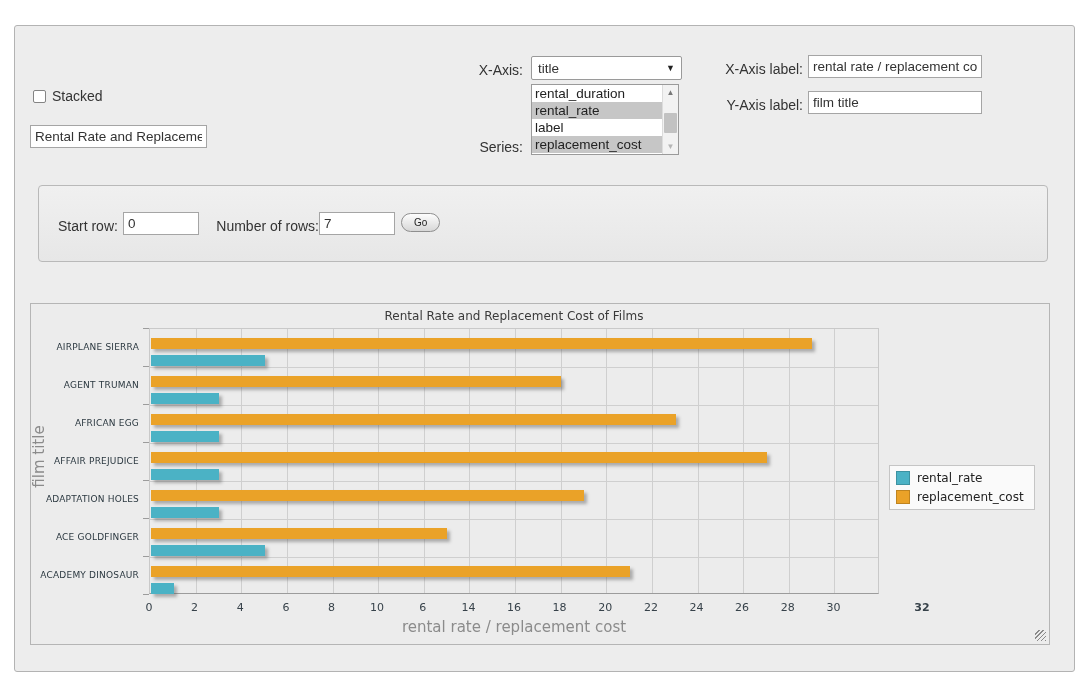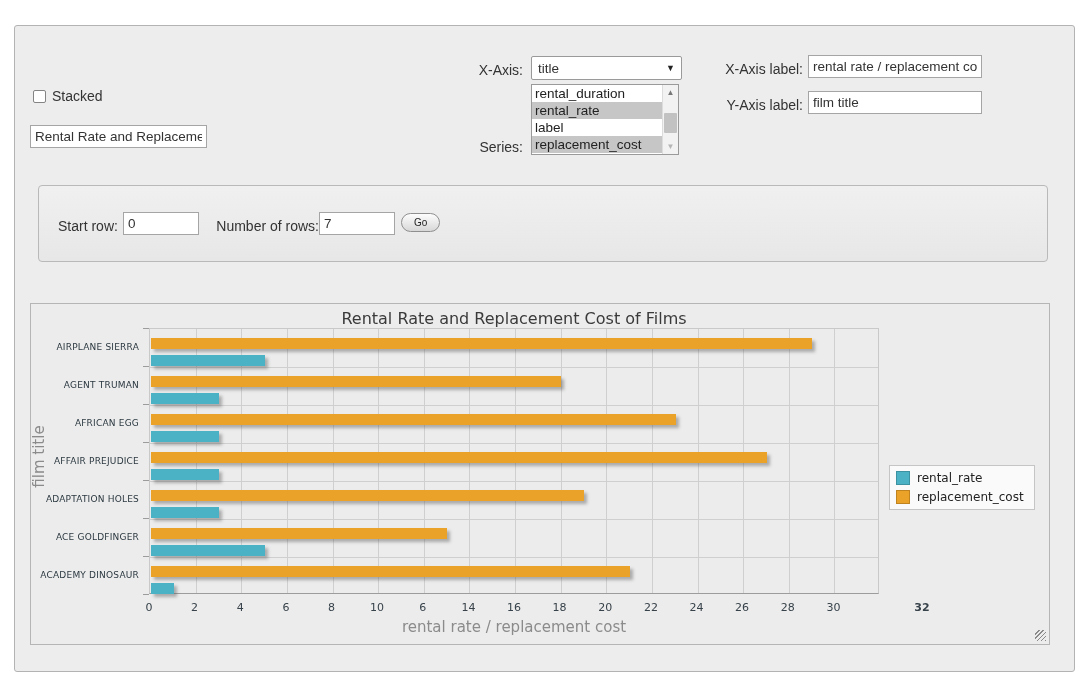--- a/index.html
+++ b/index.html
@@ -42,21 +42,21 @@
   .sb-thumb { position:absolute; left:1px; top:13px; width:13px; height:20px; background:#c2c2c2; border-radius:1px; }
 
   .panel2 { position:absolute; left:38px; top:185px; width:1010px; height:77px;
     background:linear-gradient(#f0f0f0,#e7e7e7); border:1px solid #b9b9b9; border-radius:4px; }
   .gobtn { position:absolute; left:362px; top:27px; padding:3px 12px; font-size:10px; color:#222;
     border:1px solid #8f8f8f; border-radius:13px; background:linear-gradient(#fdfdfd,#d7d7d7); }
 
   .chartpanel { position:absolute; left:30px; top:303px; width:1020px; height:342px;
     background:#ececec; border:1px solid #b5b5b5; font-family:"DejaVu Sans", sans-serif; }
   .c-title { position:absolute; left:118px; top:5px; width:730px; text-align:center;
-    font-size:16px; color:#3a3a3a; }
+    font-size:12px; color:#3a3a3a; }
   .plot { position:absolute; left:118px; top:24px; width:730px; height:266px;
     border:1px solid #c9c9c9; border-bottom:1px solid #9c9c9c; }
   .vline { position:absolute; top:0; width:1px; height:100%; background:#cfcfcf; }
   .hline { position:absolute; left:0; width:100%; height:1px; background:#cfcfcf; }
   .ytick { position:absolute; width:6px; height:1px; background:#9c9c9c; }
   .bar { position:absolute; height:11px; box-shadow:3px 3px 3px rgba(92,92,92,.45); }
   .cat { position:absolute; width:104px; left:4px; text-align:right; font-size:9px;
     letter-spacing:.2px; color:#2b3840; }
   .xt { position:absolute; width:30px; text-align:center; font-size:11px; color:#37424a; }
   .c-xlabel { position:absolute; left:118px; width:730px; top:314px; text-align:center;

